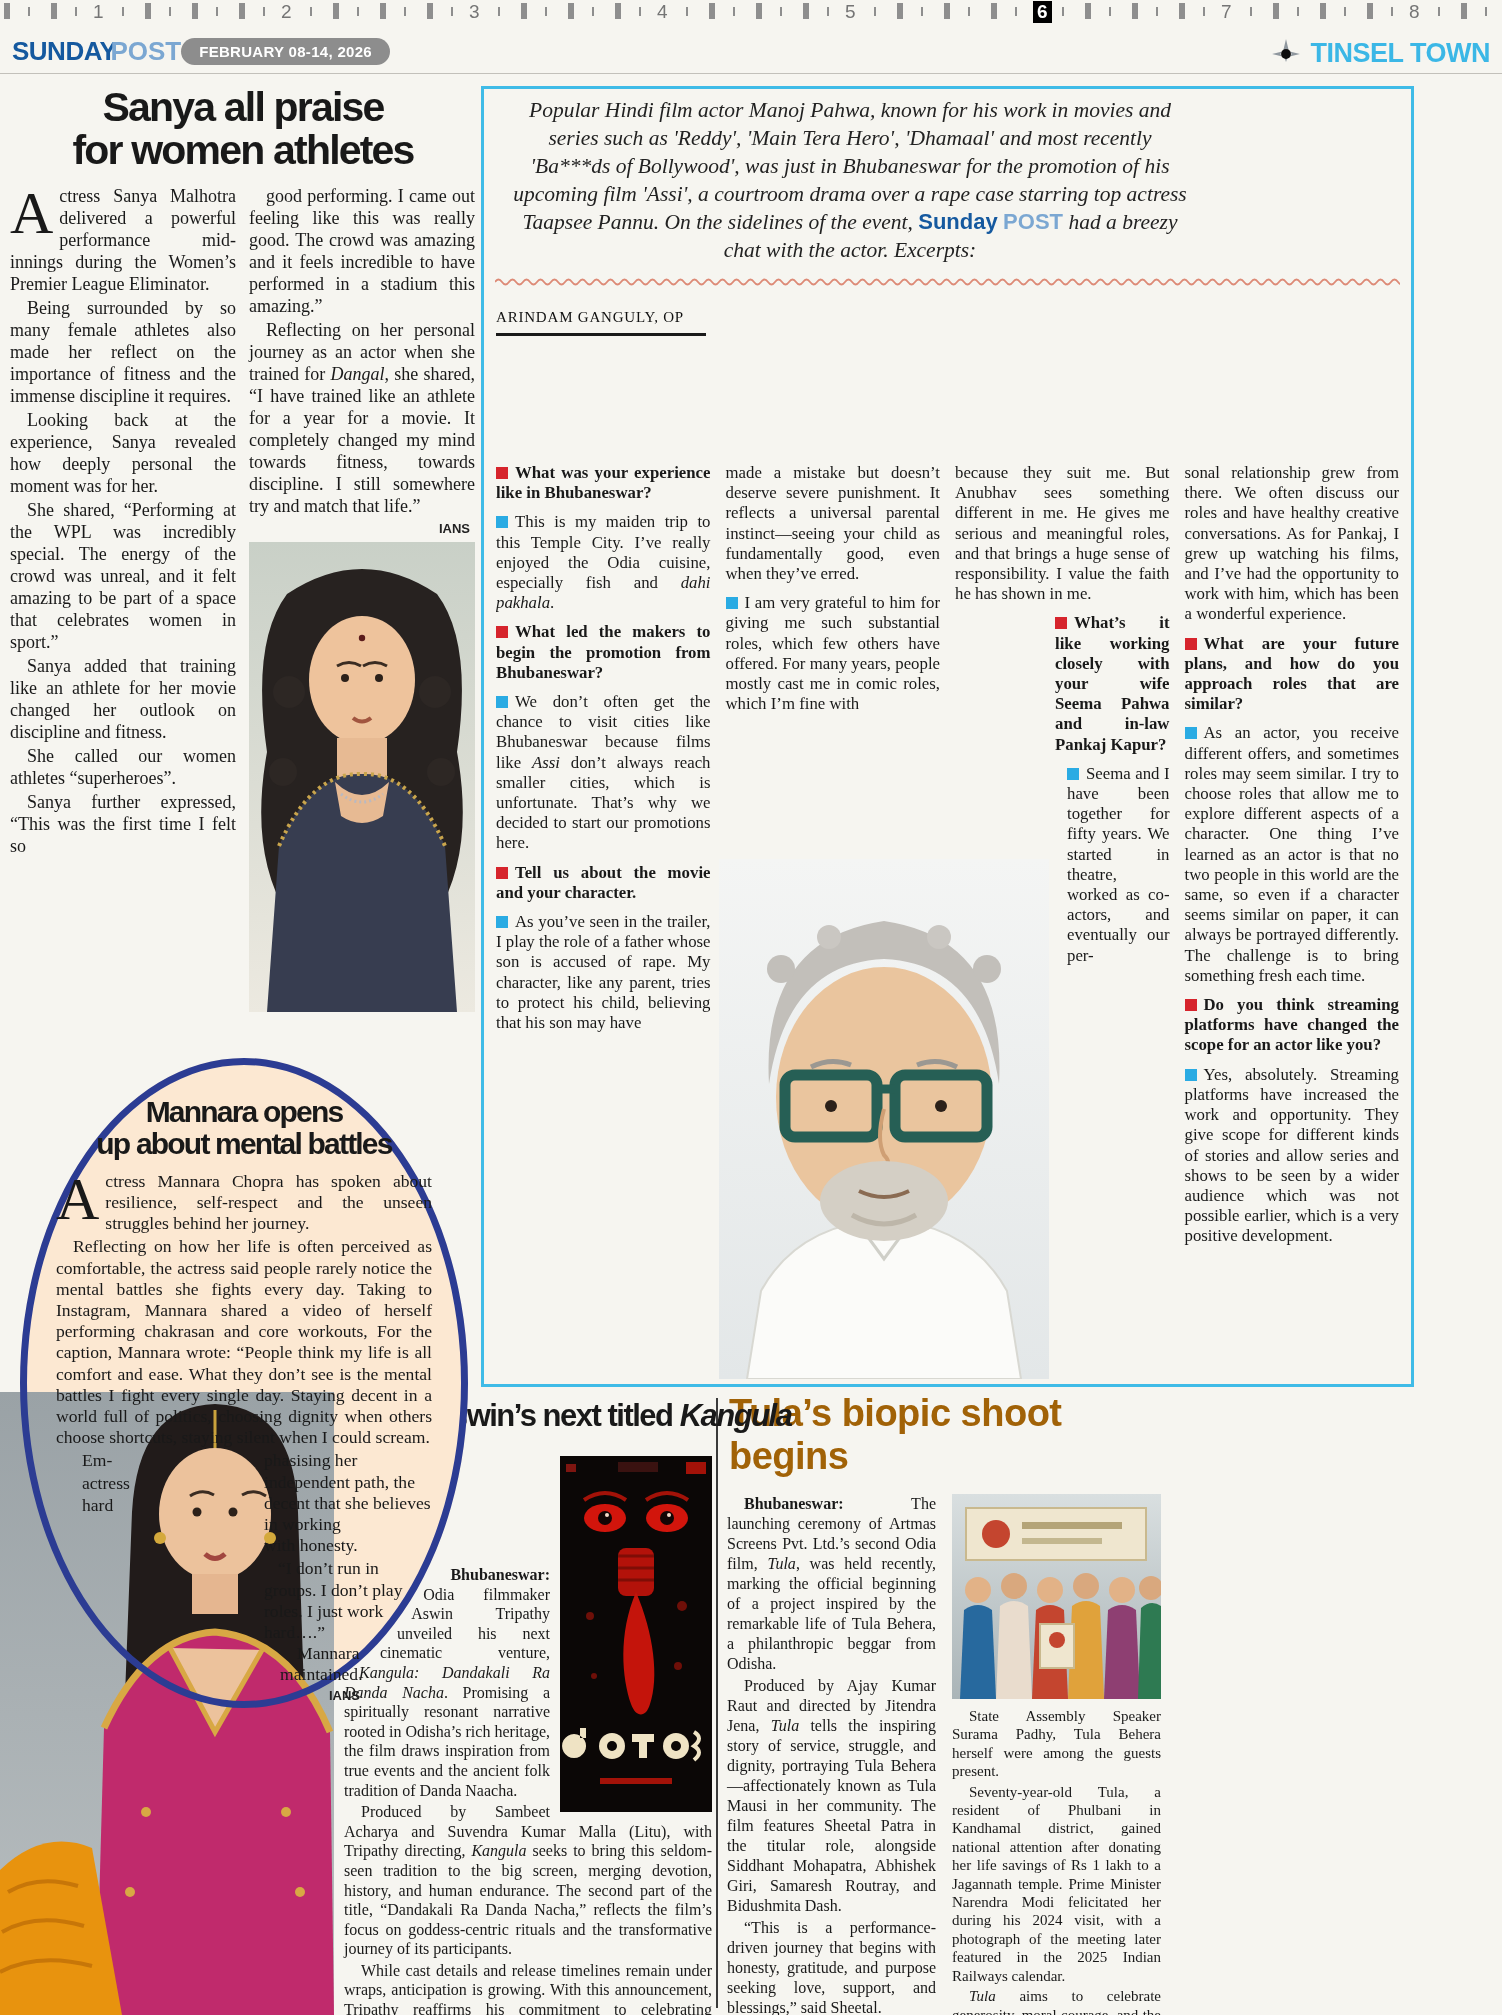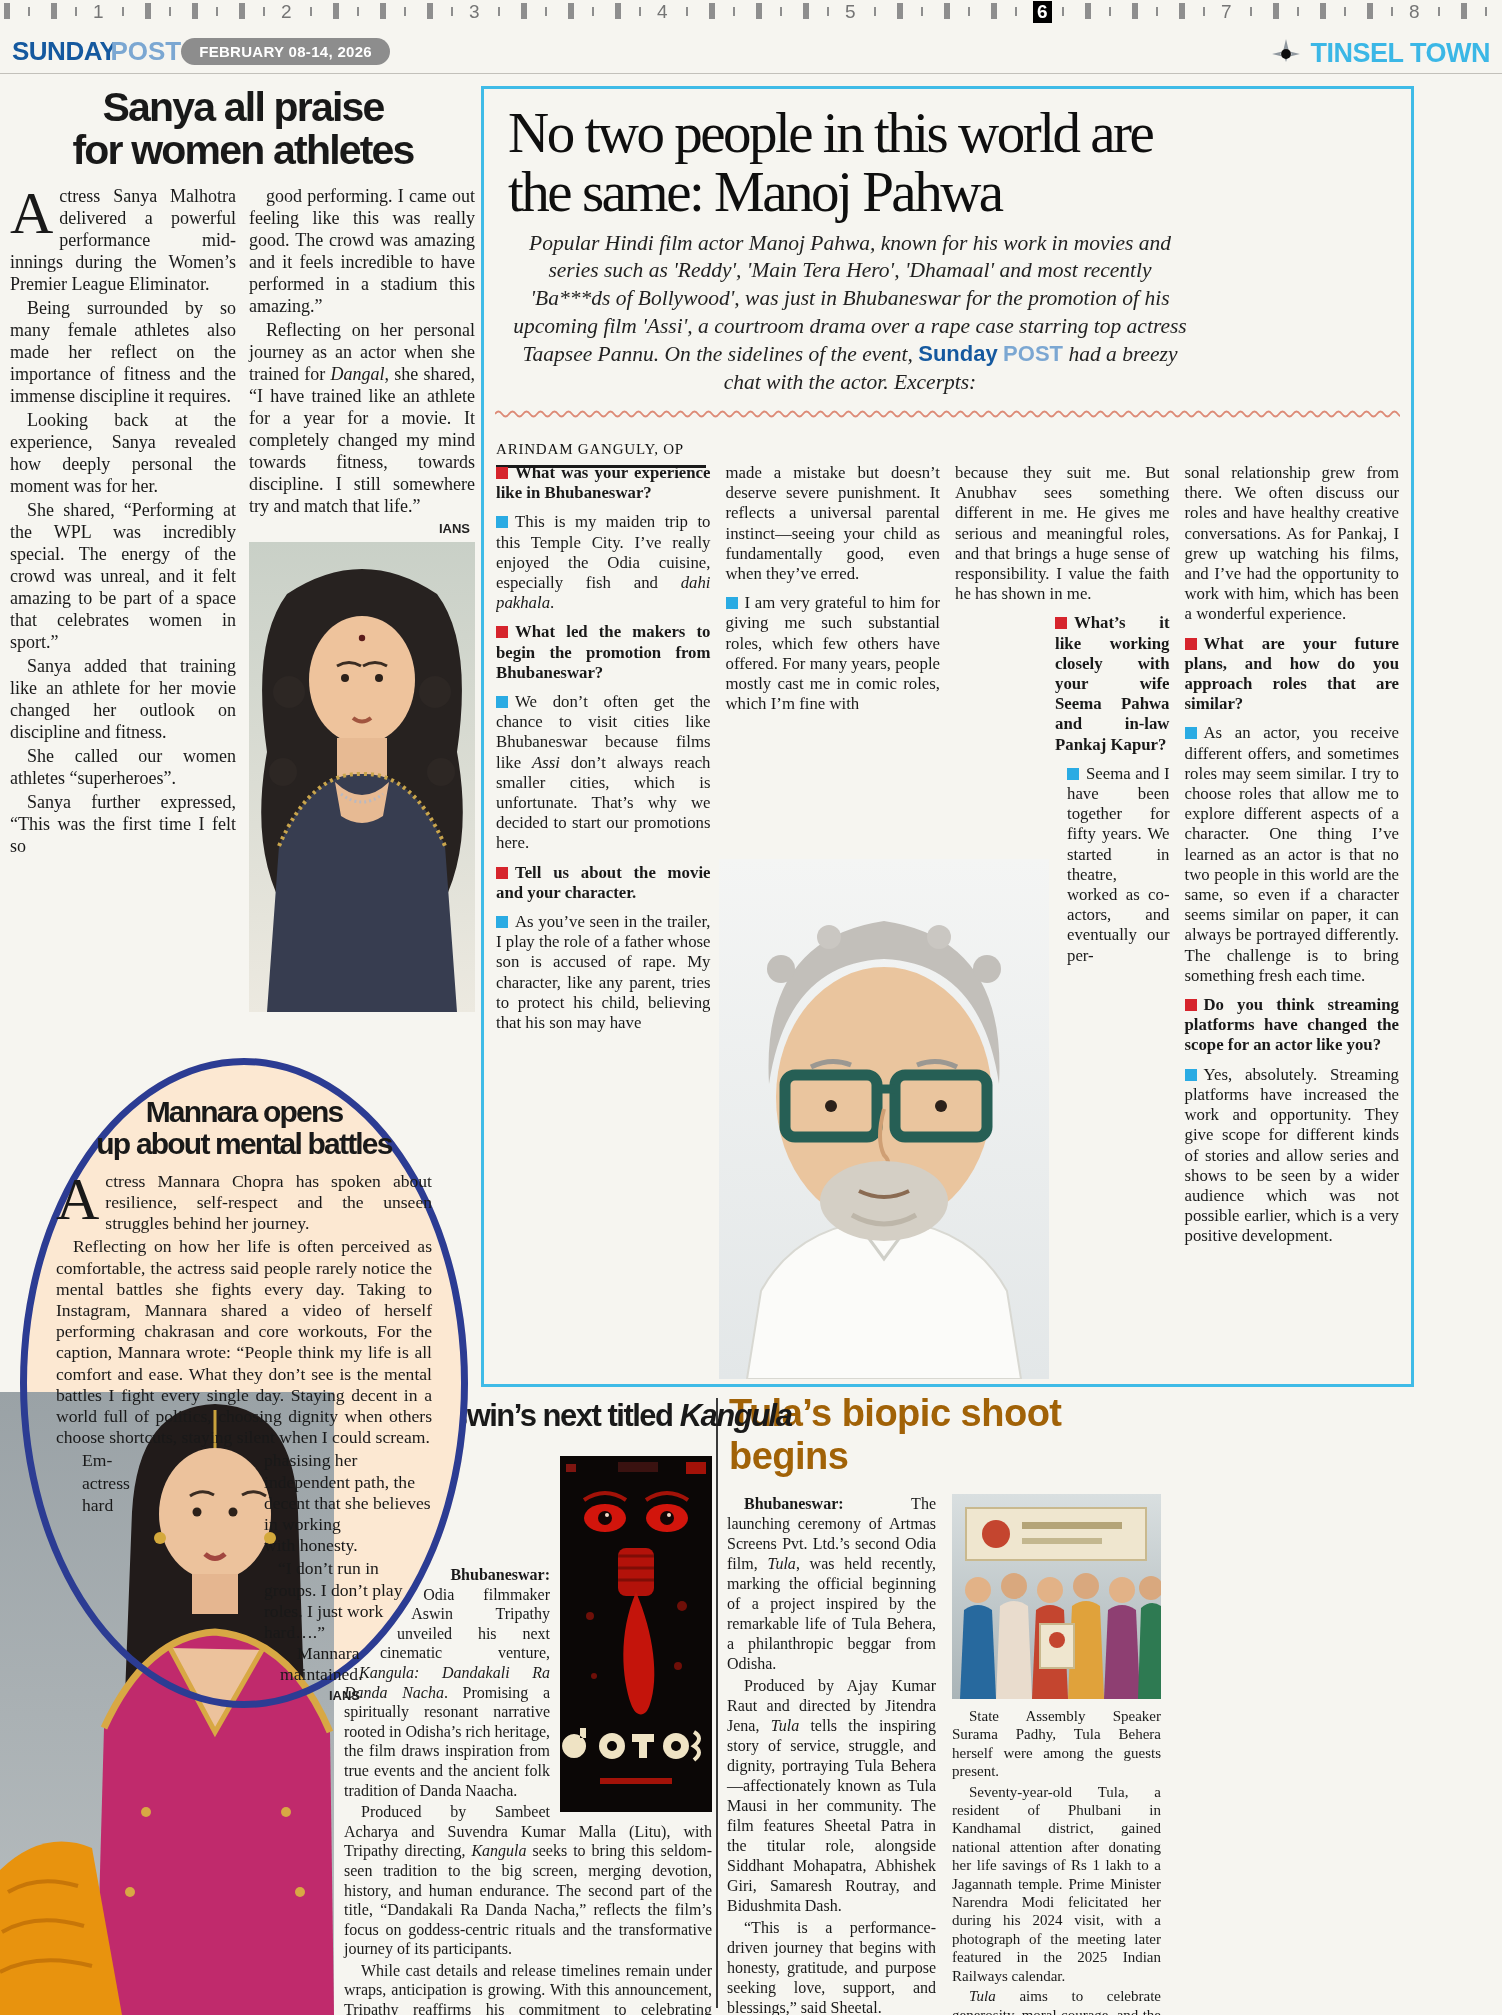--- a/index.html
+++ b/index.html
@@ -231,21 +231,20 @@
             <path d="M30 304 Q62 230 113 232 Q164 230 196 304" stroke="#c9a54c" stroke-width="4" fill="none" stroke-dasharray="3 4"></path>
             <path d="M86 240 q27 26 54 0 l-6 34 q-21 14 -42 0 Z" fill="#e7ba93"></path>
             <path d="M92 252 q21 16 42 0" stroke="#b9b9c1" stroke-width="3" fill="none" stroke-dasharray="2 3"></path>
           </svg>
         </div>
       </div>
     </div>
   </section>
 
   <section class="pbox">
-    <h1 class="p-head">No two people in this world are the same: Manoj Pahwa</h1>
     <p class="intro"><span>Popular Hindi film actor Manoj Pahwa, known for his work in movies and series such as 'Reddy', 'Main Tera Hero', 'Dhamaal' and most recently 'Ba***ds of Bollywood', was just in Bhubaneswar for the promotion of his upcoming film 'Assi', a courtroom drama over a rape case starring top actress Taapsee Pannu. On the sidelines of the event, </span><span class="b1">Sunday</span> <span class="b2">POST</span><span> had a breezy chat with the actor. Excerpts:</span></p>
     <svg class="wave" width="905" height="10" viewBox="0 0 905 10" preserveAspectRatio="none">
       <path d="M0 5 q3.5 -5 7 0 q3.5 5 7 0 q3.5 -5 7 0 q3.5 5 7 0 q3.5 -5 7 0 q3.5 5 7 0 q3.5 -5 7 0 q3.5 5 7 0 q3.5 -5 7 0 q3.5 5 7 0 q3.5 -5 7 0 q3.5 5 7 0 q3.5 -5 7 0 q3.5 5 7 0 q3.5 -5 7 0 q3.5 5 7 0 q3.5 -5 7 0 q3.5 5 7 0 q3.5 -5 7 0 q3.5 5 7 0 q3.5 -5 7 0 q3.5 5 7 0 q3.5 -5 7 0 q3.5 5 7 0 q3.5 -5 7 0 q3.5 5 7 0 q3.5 -5 7 0 q3.5 5 7 0 q3.5 -5 7 0 q3.5 5 7 0 q3.5 -5 7 0 q3.5 5 7 0 q3.5 -5 7 0 q3.5 5 7 0 q3.5 -5 7 0 q3.5 5 7 0 q3.5 -5 7 0 q3.5 5 7 0 q3.5 -5 7 0 q3.5 5 7 0 q3.5 -5 7 0 q3.5 5 7 0 q3.5 -5 7 0 q3.5 5 7 0 q3.5 -5 7 0 q3.5 5 7 0 q3.5 -5 7 0 q3.5 5 7 0 q3.5 -5 7 0 q3.5 5 7 0 q3.5 -5 7 0 q3.5 5 7 0 q3.5 -5 7 0 q3.5 5 7 0 q3.5 -5 7 0 q3.5 5 7 0 q3.5 -5 7 0 q3.5 5 7 0 q3.5 -5 7 0 q3.5 5 7 0 q3.5 -5 7 0 q3.5 5 7 0 q3.5 -5 7 0 q3.5 5 7 0 q3.5 -5 7 0 q3.5 5 7 0 q3.5 -5 7 0 q3.5 5 7 0 q3.5 -5 7 0 q3.5 5 7 0 q3.5 -5 7 0 q3.5 5 7 0 q3.5 -5 7 0 q3.5 5 7 0 q3.5 -5 7 0 q3.5 5 7 0 q3.5 -5 7 0 q3.5 5 7 0 q3.5 -5 7 0 q3.5 5 7 0 q3.5 -5 7 0 q3.5 5 7 0 q3.5 -5 7 0 q3.5 5 7 0 q3.5 -5 7 0 q3.5 5 7 0 q3.5 -5 7 0 q3.5 5 7 0 q3.5 -5 7 0 q3.5 5 7 0 q3.5 -5 7 0 q3.5 5 7 0 q3.5 -5 7 0 q3.5 5 7 0 q3.5 -5 7 0 q3.5 5 7 0 q3.5 -5 7 0 q3.5 5 7 0 q3.5 -5 7 0 q3.5 5 7 0 q3.5 -5 7 0 q3.5 5 7 0 q3.5 -5 7 0 q3.5 5 7 0 q3.5 -5 7 0 q3.5 5 7 0 q3.5 -5 7 0 q3.5 5 7 0 q3.5 -5 7 0 q3.5 5 7 0 q3.5 -5 7 0 q3.5 5 7 0 q3.5 -5 7 0 q3.5 5 7 0 q3.5 -5 7 0 q3.5 5 7 0 q3.5 -5 7 0 q3.5 5 7 0 q3.5 -5 7 0 q3.5 5 7 0 q3.5 -5 7 0 q3.5 5 7 0 q3.5 -5 7 0 q3.5 5 7 0 q3.5 -5 7 0 q3.5 5 7 0 q3.5 -5 7 0 q3.5 5 7 0 q3.5 -5 7 0 q3.5 5 7 0" stroke="#dd8a76" stroke-width="1.8" fill="none"></path>
     </svg>
     <div class="byline">ARINDAM GANGULY, OP</div>
     <div class="photo pahwa-photo">
       <svg width="330" height="520" viewBox="0 0 330 520">
         <defs>
           <linearGradient id="pbg" x1="0" y1="0" x2="0" y2="1">
             <stop offset="0" stop-color="#f4f5f4"></stop>

